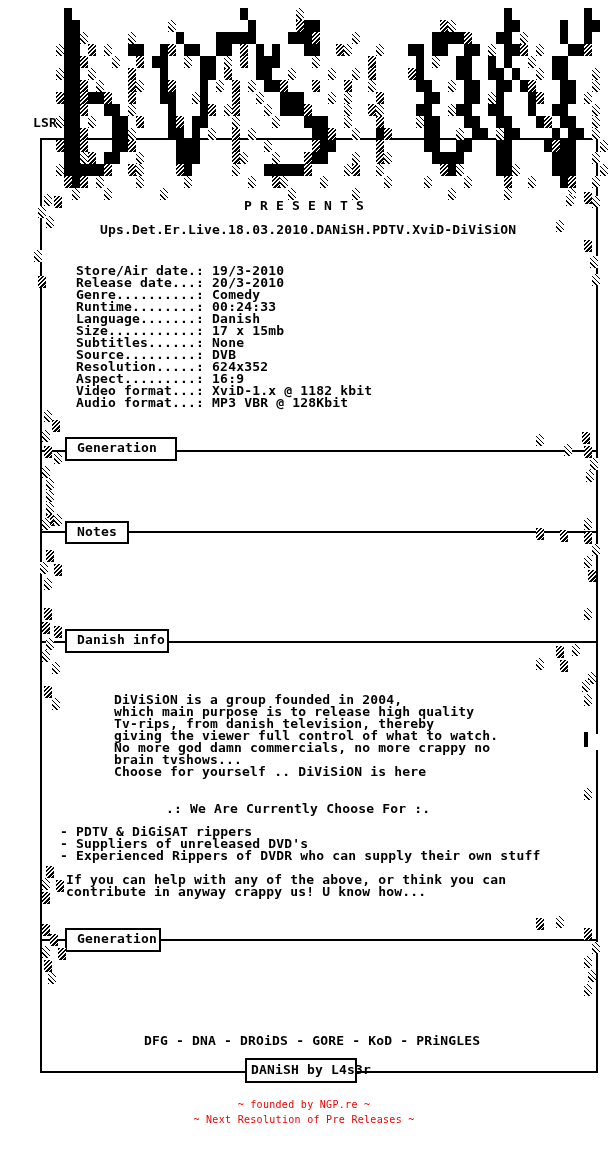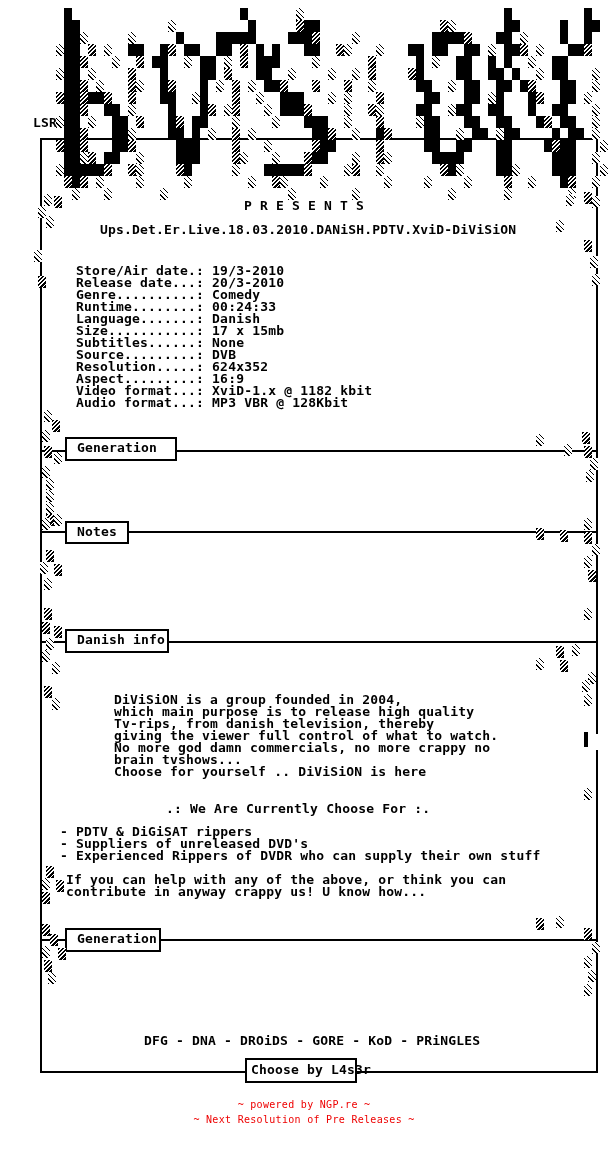--- a/index.html
+++ b/index.html
@@ -38,21 +38,21 @@
 <div class="hbox" style="left:65px;top:521px;width:64px;height:23px;"></div>
 <pre class="t" style="left:77px;top:526px;">Notes</pre>
 
 <div class="hbox" style="left:65px;top:629px;width:104px;height:24px;"></div>
 <pre class="t" style="left:77px;top:634px;">Danish info</pre>
 
 <div class="hbox" style="left:65px;top:928px;width:96px;height:24px;"></div>
 <pre class="t" style="left:77px;top:933px;">Generation</pre>
 
 <div class="hbox" style="left:245px;top:1058px;width:112px;height:25px;"></div>
-<pre class="t" style="left:251px;top:1064px;">Choose by L4s3r</pre>
+<pre class="t" style="left:251px;top:1064px;">DANiSH by L4s3r</pre>
 
 <div id="logo-layer">
     <div class="cell c-solid" style="left: 64px; top: 8px;"></div>
     <div class="cell c-solid" style="left: 240px; top: 8px;"></div>
     <div class="cell c-light" style="left: 296px; top: 8px;"></div>
     <div class="cell c-solid" style="left: 504px; top: 8px;"></div>
     <div class="cell c-solid" style="left: 584px; top: 8px;"></div>
     <div class="cell c-solid" style="left: 64px; top: 20px;"></div>
     <div class="cell c-solid" style="left: 72px; top: 20px;"></div>
     <div class="cell c-light" style="left: 168px; top: 20px;"></div>
@@ -550,14 +550,14 @@
 Choose for yourself .. DiViSiON is here</pre>
 <pre class="t" style="left:166px;top:803px;">.: We Are Currently Choose For :.</pre>
 <pre class="t" style="left:60px;top:826px;">- PDTV &amp; DiGiSAT rippers
 - Suppliers of unreleased DVD's
 - Experienced Rippers of DVDR who can supply their own stuff</pre>
 <pre class="t" style="left:66px;top:874px;">If you can help with any of the above, or think you can
 contribute in anyway crappy us! U know how...</pre>
 
 <pre class="t" style="left:144px;top:993px;margin-top:42px;">DFG - DNA - DROiDS - GORE - KoD - PRiNGLES</pre>
 
-<div class="red" style="top: 1099px; color: rgb(238, 0, 0);">~ powered by NGP.re ~</div>
+<div class="red" style="top: 1099px; color: rgb(238, 0, 0);">~ founded by NGP.re ~</div>
 <div class="red" style="top: 1114px; color: rgb(238, 0, 0);">~ Next Resolution of Pre Releases ~</div>
 
 </body></html>

